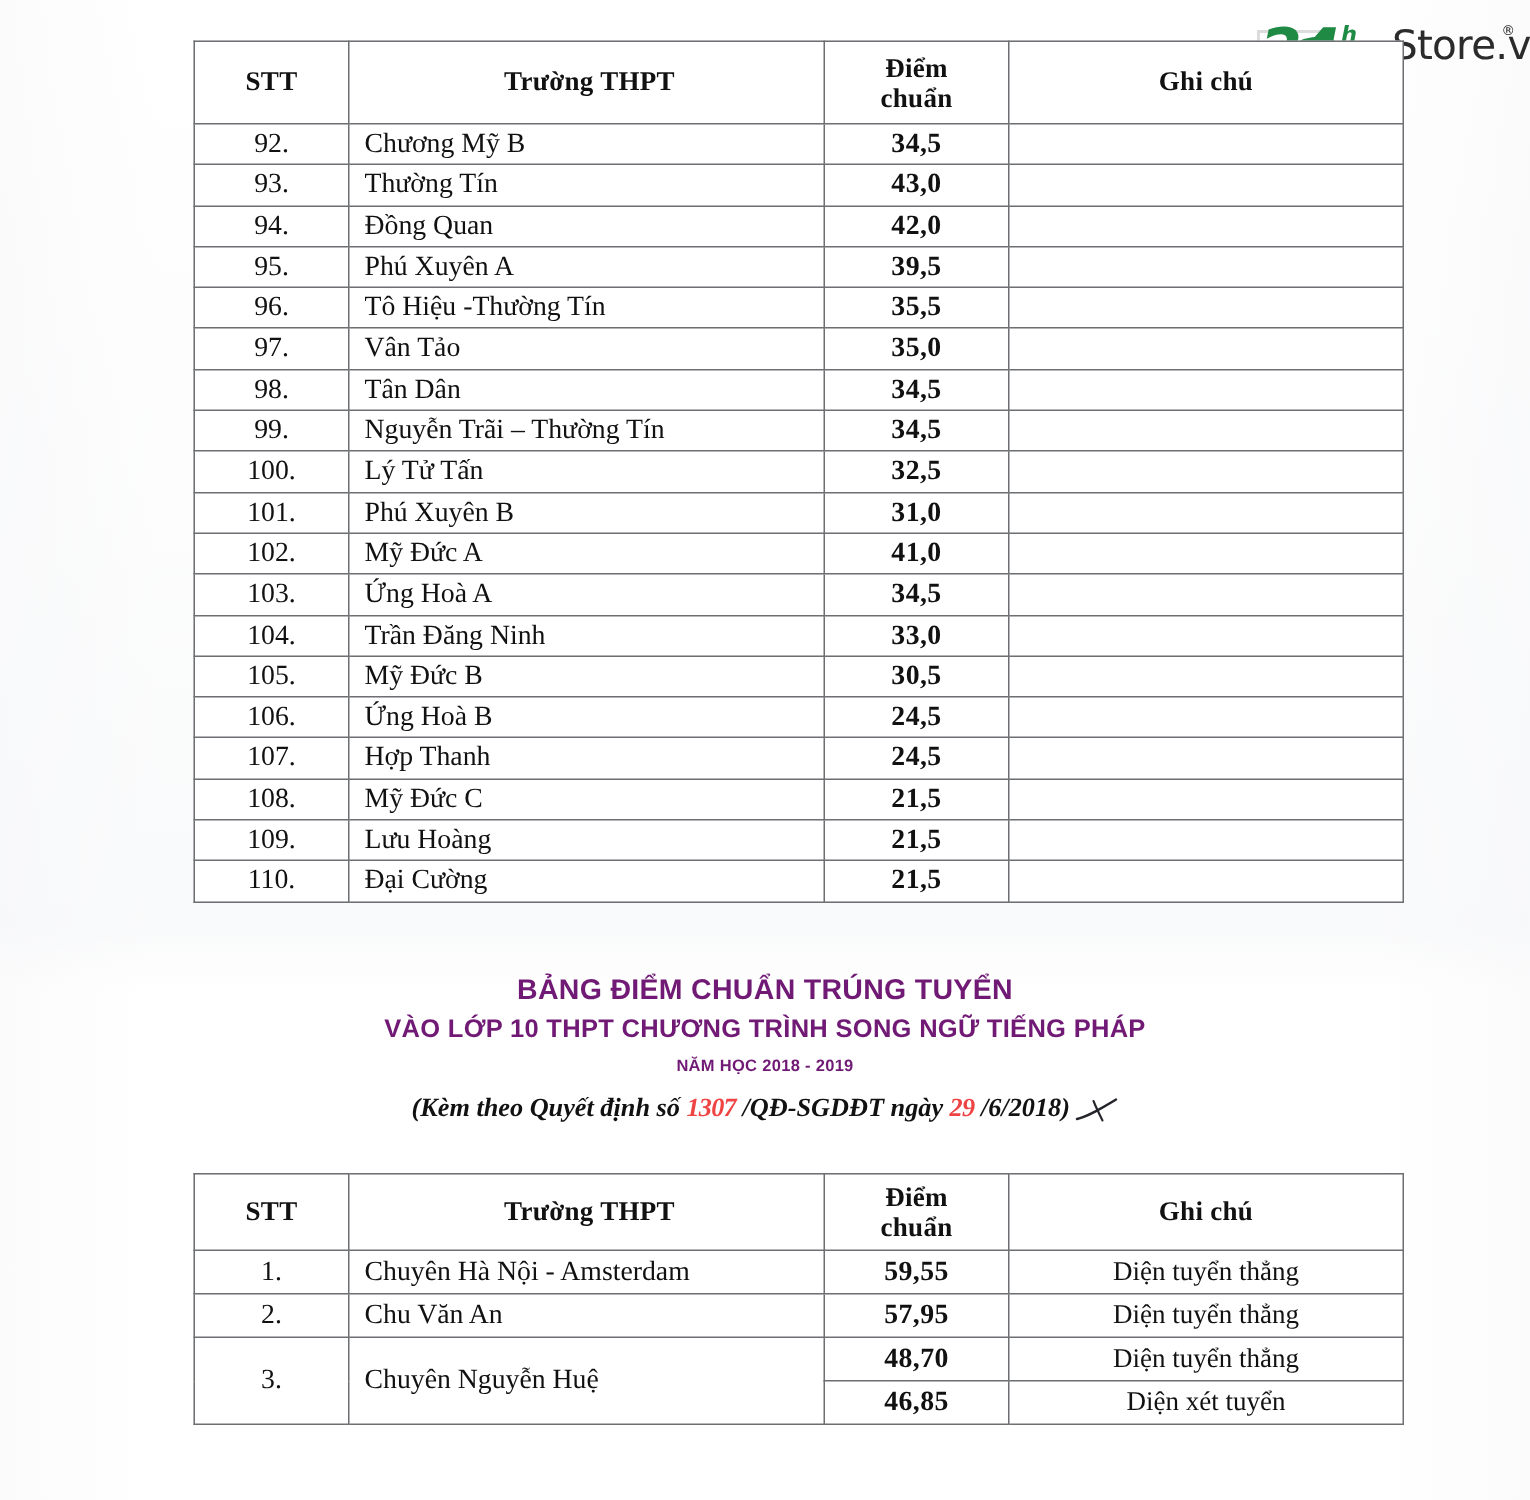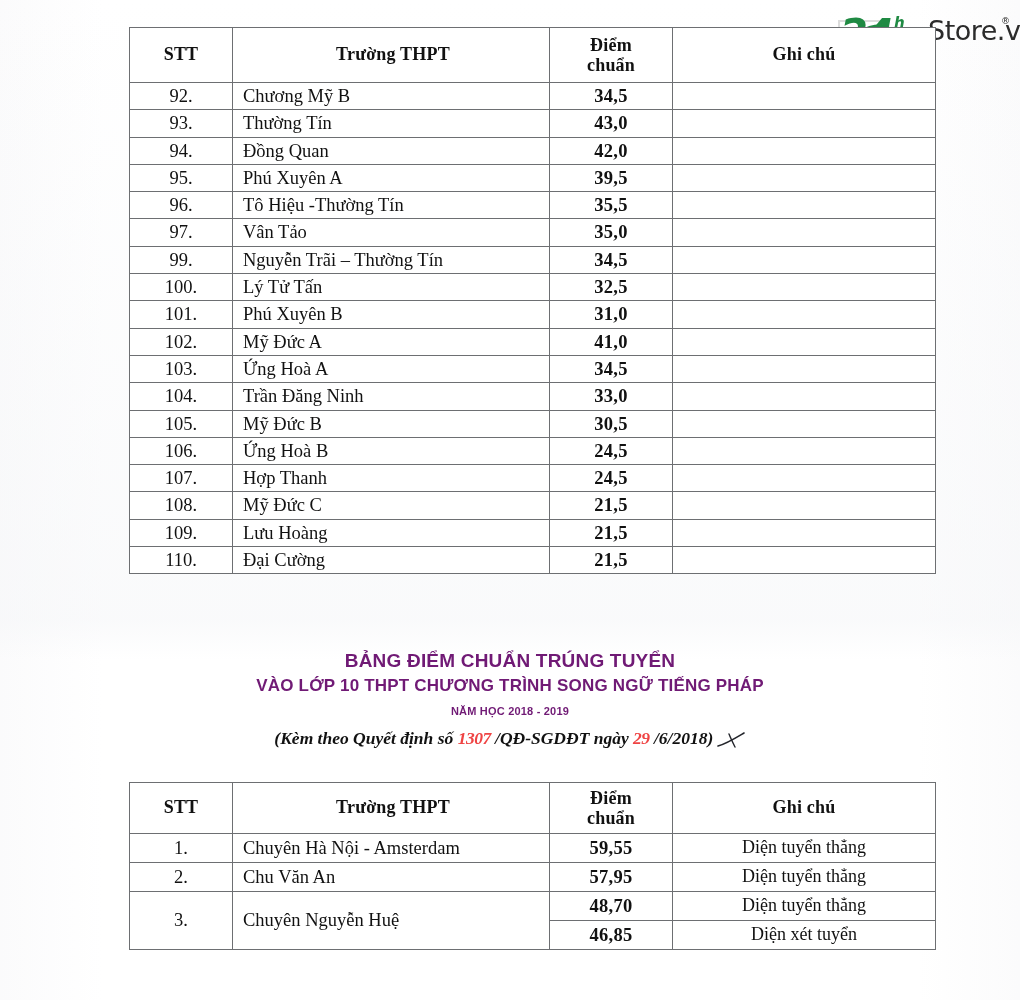--- a/index.html
+++ b/index.html
@@ -237,20 +237,26 @@
       <tr>
         <td class="col-stt">96.</td>
         <td class="col-school">Tô Hiệu -Thường Tín</td>
         <td class="col-score">35,5</td>
         <td class="col-note"></td>
       </tr>
       <tr>
         <td class="col-stt">97.</td>
         <td class="col-school">Vân Tảo</td>
         <td class="col-score">35,0</td>
+        <td class="col-note"></td>
+      </tr>
+      <tr>
+        <td class="col-stt">98.</td>
+        <td class="col-school">Tân Dân</td>
+        <td class="col-score">34,5</td>
         <td class="col-note"></td>
       </tr>
       <tr>
         <td class="col-stt">99.</td>
         <td class="col-school">Nguyễn Trãi – Thường Tín</td>
         <td class="col-score">34,5</td>
         <td class="col-note"></td>
       </tr>
       <tr>
         <td class="col-stt">100.</td>

